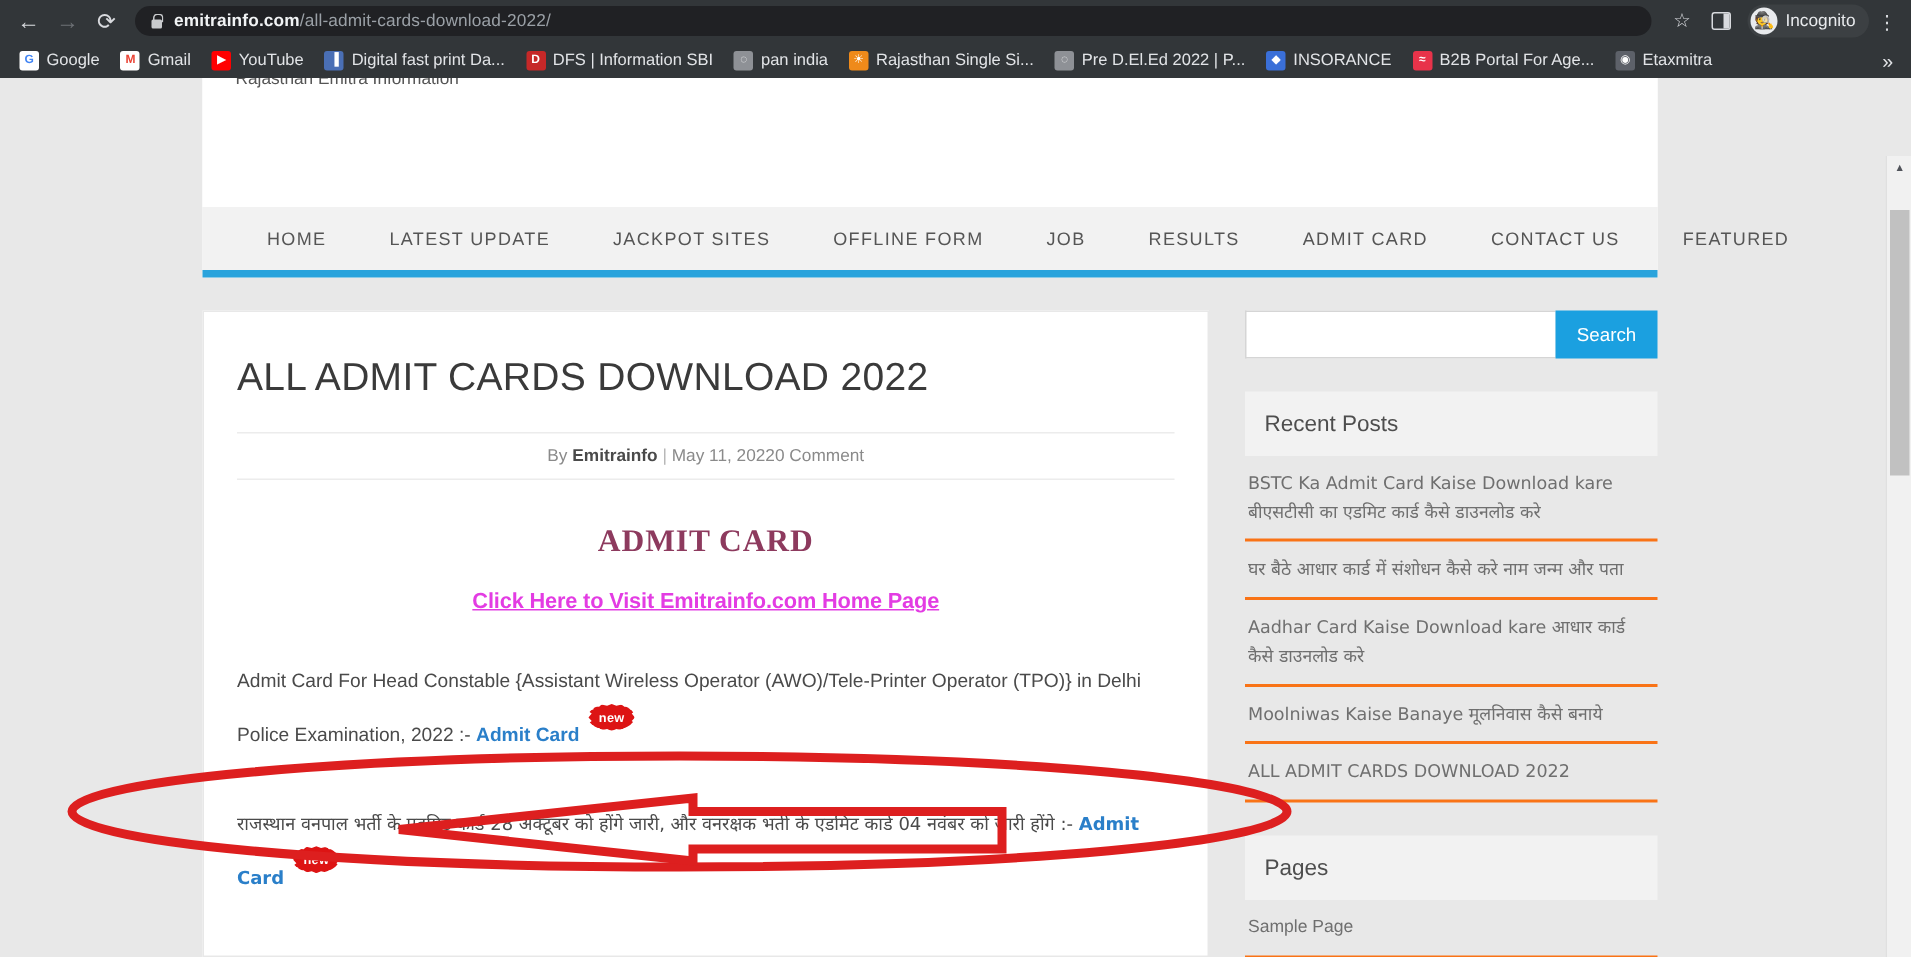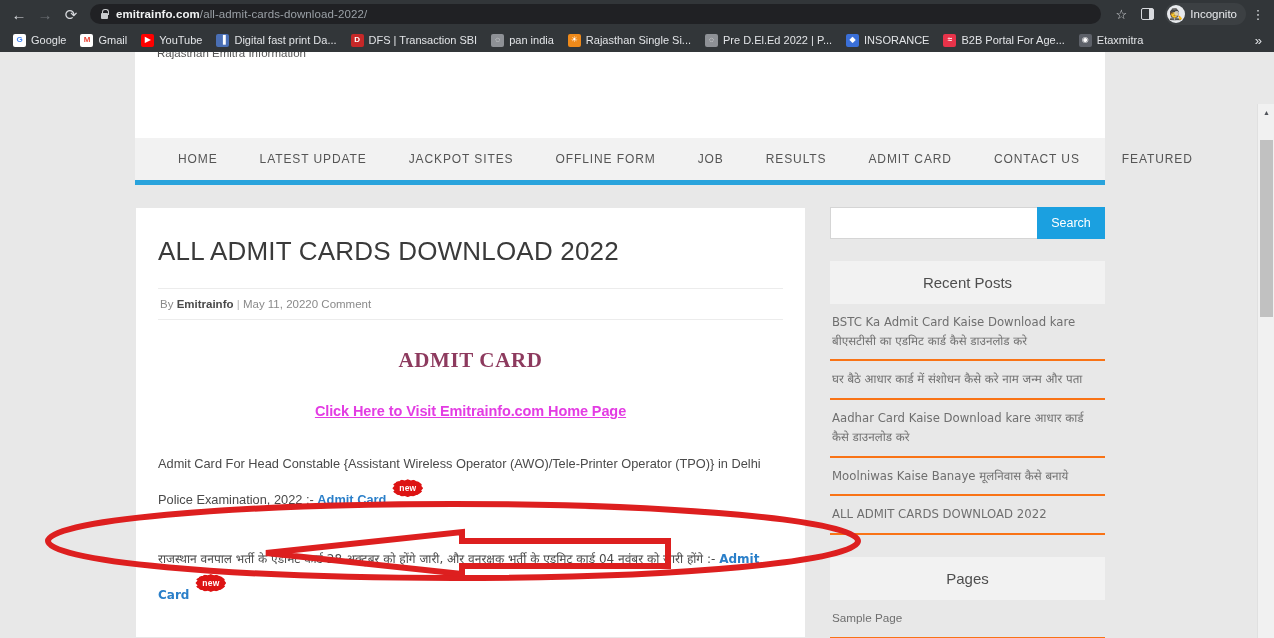--- a/index.html
+++ b/index.html
@@ -107,32 +107,32 @@
   .article {
     width: 671px; margin-left: 0; background: #fff; border: 1px solid #e8e8e8;
     padding: 28px 22px 0 22px; position: relative; height: 431px; overflow: hidden;
   }
   .post-title {
     font-size: 26px; font-weight: 400; color: #3a3a3a; letter-spacing: .2px;
     font-family: "Liberation Sans", sans-serif; line-height: 1.2;
   }
   .post-meta {
     margin-top: 21px; border-top: 1px solid #ececec; border-bottom: 1px solid #ececec;
-    padding: 9px 2px; display: flex; justify-content: flex-start;
+    padding: 9px 2px; display: flex; justify-content: center;
     font-size: 11.5px; color: #8a8a8a;
   }
   .post-meta b { color: #4a4a4a; font-weight: 700; }
   .post-meta .sep { color: #b5b5b5; }
 
   .admit-h {
     text-align: center; margin-top: 28px; font-family: "Liberation Serif", serif;
     font-size: 21px; font-weight: bold; color: #8d3a5e; letter-spacing: .6px;
   }
   .visit-link {
-    text-align: center; margin-top: 30px; font-size: 14.5px; font-weight: bold;
+    text-align: center; margin-top: 20px; font-size: 14.5px; font-weight: bold;
     color: #e33ce3; text-decoration: underline; letter-spacing: -.1px;
   }
 
   .para {
     margin-top: 30px; font-size: 12.8px; color: #4a4a4a; line-height: 2.35;
     font-family: "Liberation Sans", sans-serif;
   }
   .para.hindi { font-family: "DejaVu Sans", sans-serif; font-size: 12px; line-height: 2.4; }
   .para .lnk { color: #2a7fc9; font-weight: bold; }
 
@@ -165,21 +165,21 @@
     outline: none; font-size: 12px; padding: 0 9px; color: #444;
     font-family: "Liberation Sans", sans-serif;
   }
   .search-btn {
     width: 68px; background: #1ba0e0; color: #fff; border: none; font-size: 12.5px;
     font-family: "Liberation Sans", sans-serif; cursor: pointer;
   }
   .widget { margin-top: 22px; }
   .widget-title {
     background: #f2f2f2; padding: 13px 13px; font-size: 15px; color: #4e4e4e;
-    font-family: "Liberation Sans", sans-serif; font-weight: 400; text-align: center;
+    font-family: "Liberation Sans", sans-serif; font-weight: 400;
   }
   .widget-list { list-style: none; }
   .widget-list li {
     border-bottom: 2px solid #f97316; padding: 9px 2px 9px 2px;
     font-size: 11.7px; color: #6f6f6f; line-height: 1.6;
     font-family: "DejaVu Sans", sans-serif;
   }
   .widget-list li.latin { font-family: "Liberation Sans", sans-serif; font-size: 11.7px; }
 
   
@@ -237,21 +237,21 @@
       <div class="bm">
         <span class="bm-ico" style="background: rgb(255, 0, 0); color: rgb(255, 255, 255);">▶</span>
         <span class="bm-lbl">YouTube</span>
       </div>
       <div class="bm">
         <span class="bm-ico" style="background: rgb(74, 111, 181); color: rgb(255, 255, 255);">▐</span>
         <span class="bm-lbl">Digital fast print Da...</span>
       </div>
       <div class="bm">
         <span class="bm-ico" style="background: rgb(198, 40, 40); color: rgb(255, 255, 255);">D</span>
-        <span class="bm-lbl">DFS | Transaction SBI</span>
+        <span class="bm-lbl">DFS | Information SBI</span>
       </div>
       <div class="bm">
         <span class="bm-ico" style="background: rgb(142, 145, 150); color: rgb(255, 255, 255);">◌</span>
         <span class="bm-lbl">pan india</span>
       </div>
       <div class="bm">
         <span class="bm-ico" style="background: rgb(239, 138, 26); color: rgb(255, 255, 255);">☀</span>
         <span class="bm-lbl">Rajasthan Single Si...</span>
       </div>
       <div class="bm">

